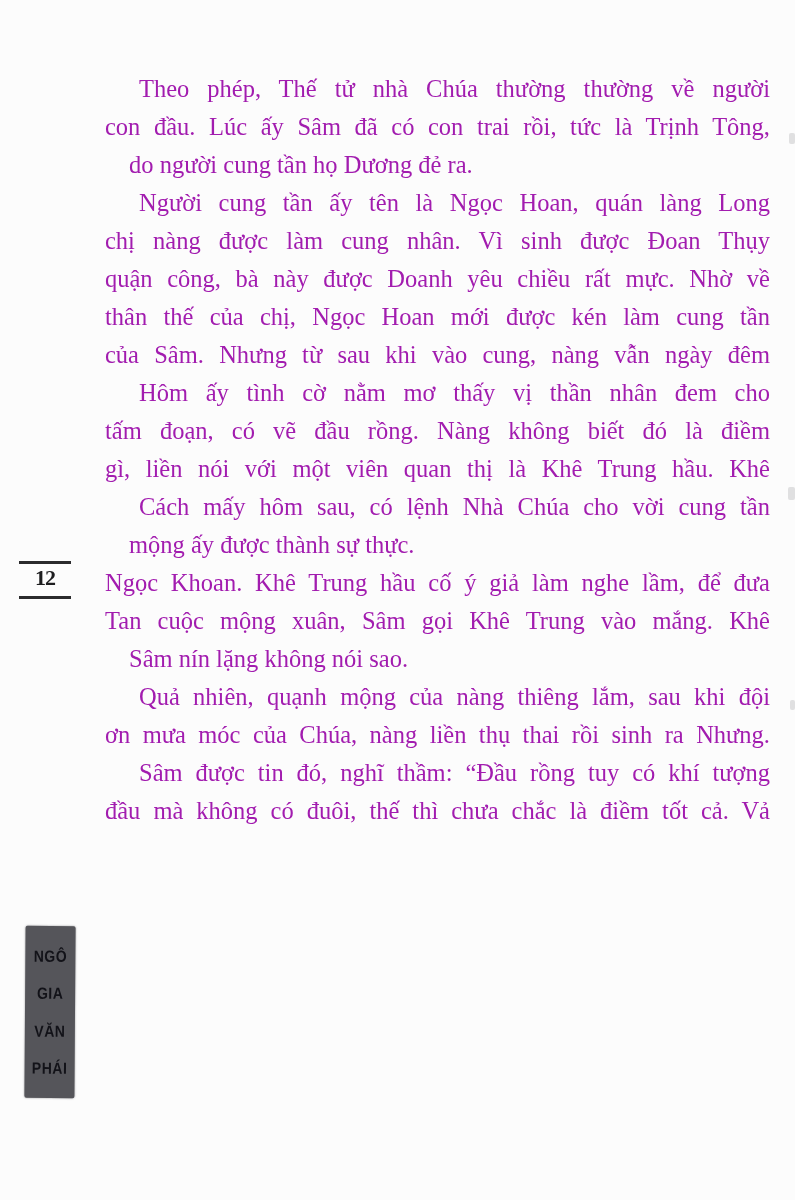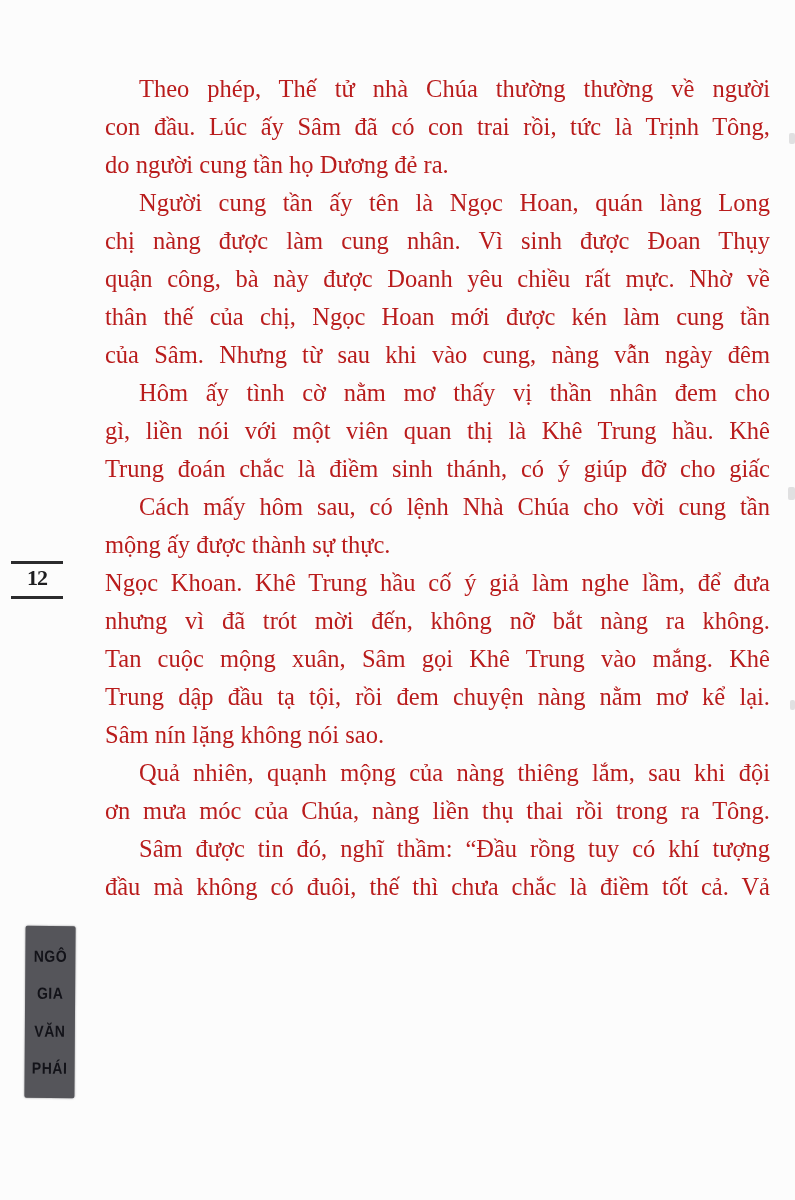--- a/index.html
+++ b/index.html
@@ -16,37 +16,37 @@
     width: 795px;
     height: 1200px;
     background: #fcfcfc;
   }
   
   .body-text {
     position: absolute;
     left: 105px;
     top: 70px;
     width: 665px;
-    color: #b91c1c;
+    color: #a21caf;
     font-size: 24.5px;
     line-height: 38px;
   }
   .line {
     text-align: justify;
     text-align-last: justify;
     white-space: normal;
     height: 38px;
     overflow: visible;
   }
-  .line.short { text-align-last: left; }
+  .line.short { text-align-last: left; margin-left: 24px; }
   .line.indent { text-indent: 34px; }
   
   .page-number-group {
     position: absolute;
-    left: 10px;
+    left: 18px;
     top: 561px;
     width: 54px;
     height: 40px;
   }
   .rule {
     position: absolute;
     left: 1px;
     width: 52px;
     height: 3px;
     background: #2b2b2d;
@@ -108,31 +108,29 @@
   <div class="body-text">
       <div class="line indent">Theo phép, Thế tử nhà Chúa thường thường về người</div>
       <div class="line">con đầu. Lúc ấy Sâm đã có con trai rồi, tức là Trịnh Tông,</div>
       <div class="line short">do người cung tần họ Dương đẻ ra.</div>
       <div class="line indent">Người cung tần ấy tên là Ngọc Hoan, quán làng Long</div>
       <div class="line">chị nàng được làm cung nhân. Vì sinh được Đoan Thụy</div>
       <div class="line">quận công, bà này được Doanh yêu chiều rất mực. Nhờ về</div>
       <div class="line">thân thế của chị, Ngọc Hoan mới được kén làm cung tần</div>
       <div class="line">của Sâm. Nhưng từ sau khi vào cung, nàng vẫn ngày đêm</div>
       <div class="line indent">Hôm ấy tình cờ nằm mơ thấy vị thần nhân đem cho</div>
+      <div class="line">tấm đoạn, có vẽ đầu rồng. Nàng không biết đó là điềm</div>
       <div class="line">gì, liền nói với một viên quan thị là Khê Trung hầu. Khê</div>
-      <div class="line">Trung đoán chắc là điềm sinh thánh, có ý giúp đỡ cho giấc</div>
       <div class="line indent">Cách mấy hôm sau, có lệnh Nhà Chúa cho vời cung tần</div>
       <div class="line short">mộng ấy được thành sự thực.</div>
       <div class="line">Ngọc Khoan. Khê Trung hầu cố ý giả làm nghe lầm, để đưa</div>
-      <div class="line">nhưng vì đã trót mời đến, không nỡ bắt nàng ra không.</div>
       <div class="line">Tan cuộc mộng xuân, Sâm gọi Khê Trung vào mắng. Khê</div>
-      <div class="line">Trung dập đầu tạ tội, rồi đem chuyện nàng nằm mơ kể lại.</div>
       <div class="line short">Sâm nín lặng không nói sao.</div>
       <div class="line indent">Quả nhiên, quạnh mộng của nàng thiêng lắm, sau khi đội</div>
-      <div class="line">ơn mưa móc của Chúa, nàng liền thụ thai rồi trong ra Tông.</div>
+      <div class="line">ơn mưa móc của Chúa, nàng liền thụ thai rồi sinh ra Nhưng.</div>
       <div class="line indent">Sâm được tin đó, nghĩ thầm: “Đầu rồng tuy có khí tượng</div>
       <div class="line">đầu mà không có đuôi, thế thì chưa chắc là điềm tốt cả. Vả</div>
     </div>
 
   <div class="page-number-group">
     <div class="rule rule-top"></div>
     <div class="page-number">12</div>
     <div class="rule rule-bottom"></div>
   </div>
 

